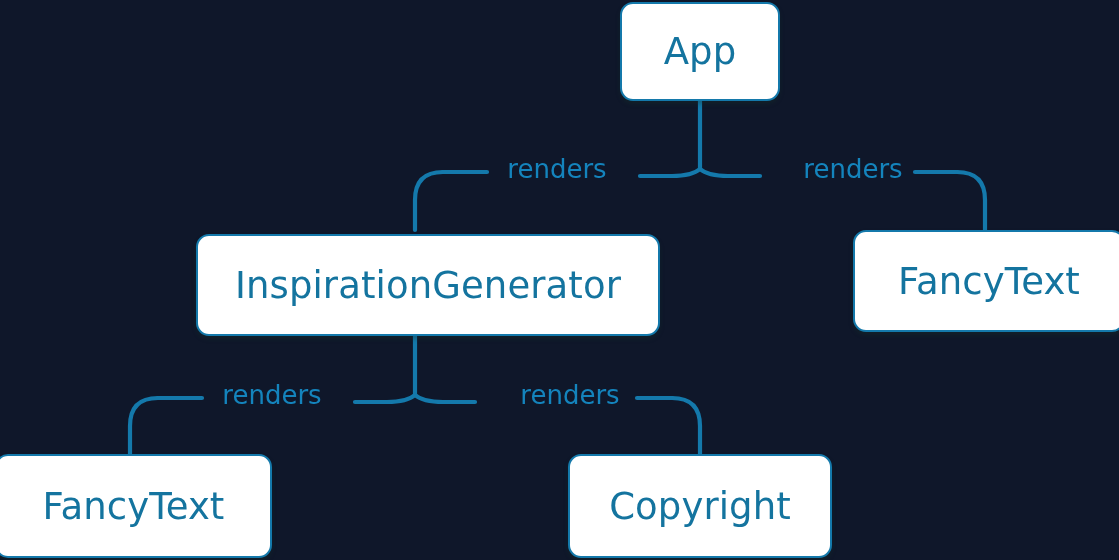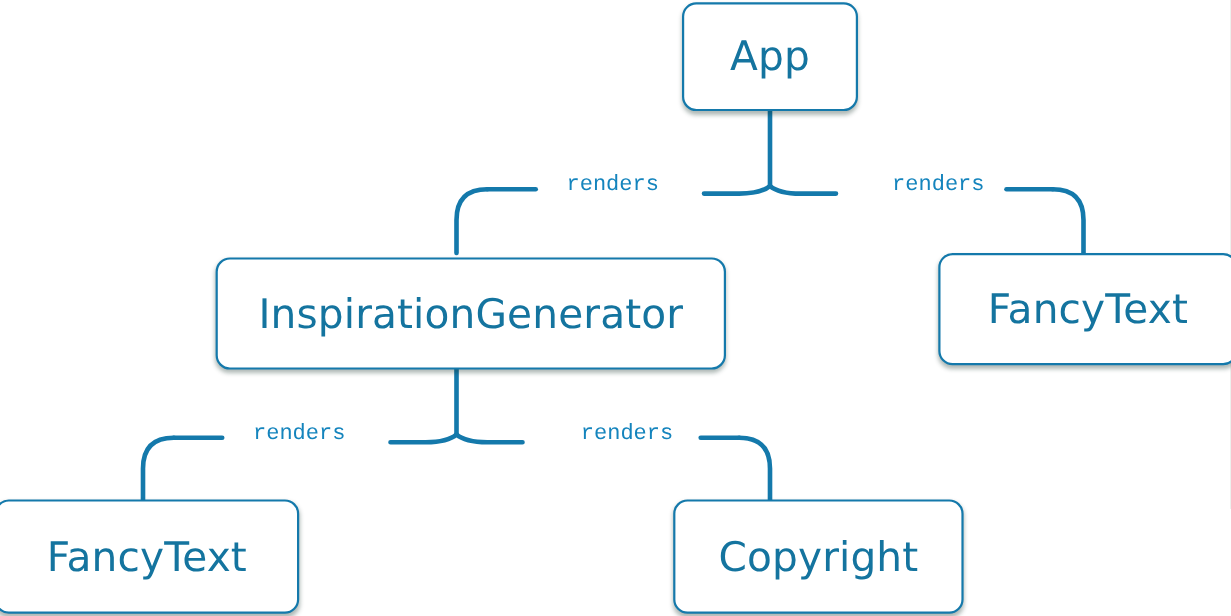--- a/index.html
+++ b/index.html
@@ -5,21 +5,21 @@
   html, body {
     margin: 0;
     padding: 0;
     background: #4a6f4d;
   }
   #canvas {
     position: relative;
     width: 1119px;
     height: 560px;
     overflow: hidden;
-    background: #ffffff;
+    background: #0f172a;
     font-family: "DejaVu Sans", sans-serif;
   }
   #wires {
     position: absolute;
     left: 0;
     top: 0;
     width: 1119px;
     height: 560px;
   }
   .node {
@@ -37,26 +37,25 @@
   .node-label {
     color: #14749f;
     font-size: 37px;
     line-height: 1;
     letter-spacing: 0.1px;
     white-space: nowrap;
   }
   .edge-label {
     position: absolute;
     color: #1484bd;
-    font-size: 20px;
+    font-size: 26px;
     line-height: 1;
     white-space: nowrap;
     transform: translate(-50%, -50%);
     z-index: 4;
-    font-family: Liberation Mono, monospace;
   }
 </style>
 </head>
 <body>
 
 <div id="canvas">
 
   <svg id="wires" viewBox="0 0 1119 560" xmlns="http://www.w3.org/2000/svg">
     <g fill="none" stroke="#1479ab" stroke-width="4.2" stroke-linecap="round">
 
@@ -92,21 +91,21 @@
   </div>
 
   <div class="node" style="left:853px; top:230px; width:272px; height:102px;">
     <span class="node-label">FancyText</span>
   </div>
 
   <div class="node" style="left:-5px; top:454px; width:277px; height:104px;">
     <span class="node-label">FancyText</span>
   </div>
 
-  <div class="node" style="left:568px; top:454px; width:264px; height:104px;margin-left:44px;">
+  <div class="node" style="left:568px; top:454px; width:264px; height:104px;">
     <span class="node-label">Copyright</span>
   </div>
 
   <span class="edge-label" style="left:557px; top:169px;">renders</span>
 
   <span class="edge-label" style="left:853px; top:169px;">renders</span>
 
   <span class="edge-label" style="left:272px; top:395px;">renders</span>
 
   <span class="edge-label" style="left:570px; top:395px;">renders</span>

